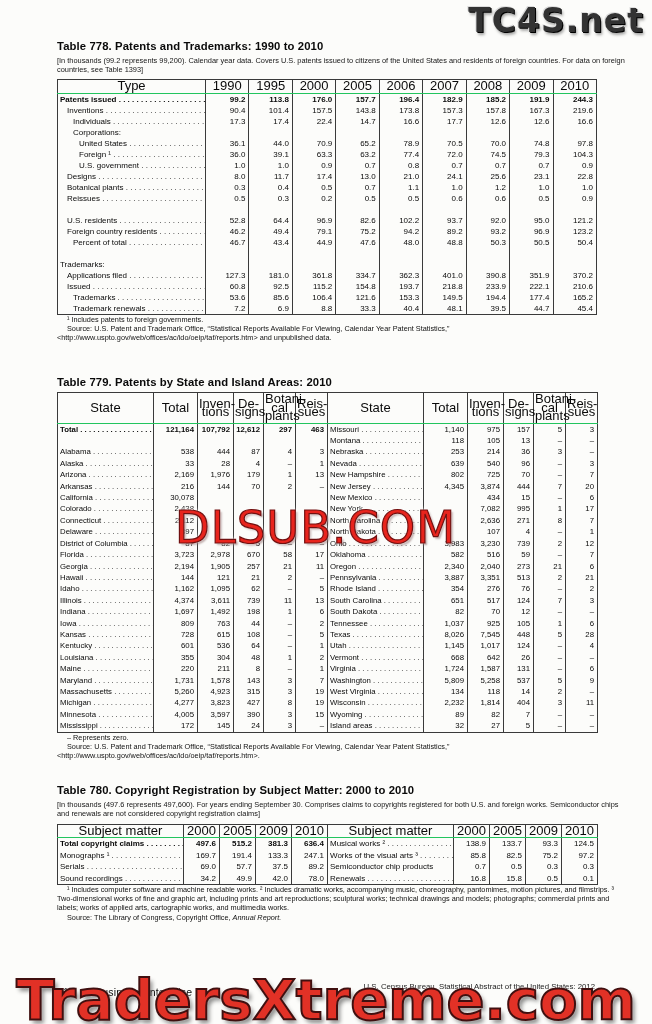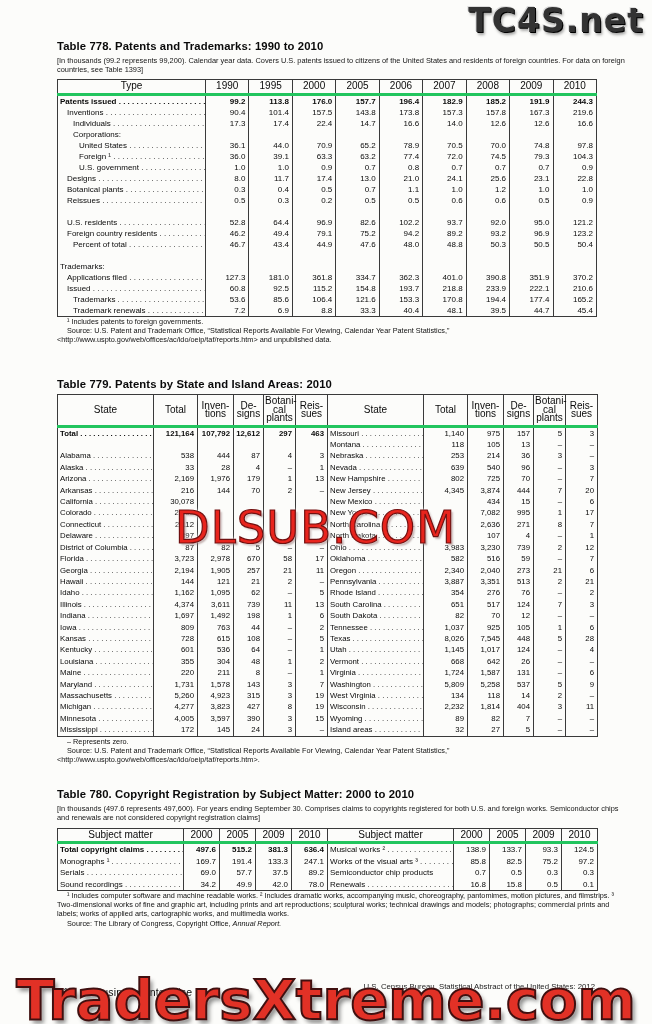--- a/index.html
+++ b/index.html
@@ -9,21 +9,21 @@
     font-family:"Liberation Sans","DejaVu Sans",sans-serif;
   }
   .page{padding:40px 26px 0 57px}
   .tbl-title{font-size:11.3px;font-weight:700;margin:0 0 4px;letter-spacing:.1px}
   .tbl-note{font-size:7.4px;line-height:9.2px;margin:0 0 5px;color:#151515}
   .gap1{display:block;margin-top:34px}
   .gap2{display:block;margin-top:24px}
 
   table{border-collapse:collapse;table-layout:fixed;width:540px;border:1px solid #3a3a3a}
   th,td{border-left:1px solid #3a3a3a}
-  thead th{border-bottom:3px solid #22c55e;font-weight:400;font-size:10px;line-height:8.4px;
+  thead th{border-bottom:1px solid #22c55e;font-weight:400;font-size:13px;line-height:8.4px;
     text-align:center;vertical-align:middle;padding:2px 1px;white-space:pre-line}
   td{padding:0 3px 0 2px;vertical-align:bottom;overflow:hidden}
   #t778 td{font-size:8px;line-height:11px}
   #t779 td{font-size:7.8px;line-height:11.4px}
   #t780 td{font-size:8px;line-height:11.5px}
   td:empty::before{content:"\00a0"}
   td.num{text-align:right}
   td.lbl{white-space:nowrap;text-align:left}
   td.lbl::after{content:" . . . . . . . . . . . . . . . . . . . . . . . . . . . . . . . . . . . . . . . . . . . . ."}
   td.lbl.nd::after{content:none}
@@ -107,21 +107,21 @@
             <td class="num">167.3</td>
             <td class="num">219.6</td>
           </tr>
           <tr>
             <td class="lbl i2">Individuals</td>
             <td class="num">17.3</td>
             <td class="num">17.4</td>
             <td class="num">22.4</td>
             <td class="num">14.7</td>
             <td class="num">16.6</td>
-            <td class="num">14.0</td>
+            <td class="num">17.7</td>
             <td class="num">12.6</td>
             <td class="num">12.6</td>
             <td class="num">16.6</td>
           </tr>
           <tr>
             <td class="lbl i2 nd">Corporations:</td>
             <td class="num"></td>
             <td class="num"></td>
             <td class="num"></td>
             <td class="num"></td>
@@ -299,21 +299,21 @@
             <td class="num">222.1</td>
             <td class="num">210.6</td>
           </tr>
           <tr>
             <td class="lbl i2">Trademarks</td>
             <td class="num">53.6</td>
             <td class="num">85.6</td>
             <td class="num">106.4</td>
             <td class="num">121.6</td>
             <td class="num">153.3</td>
-            <td class="num">170.8</td>
+            <td class="num">149.5</td>
             <td class="num">194.4</td>
             <td class="num">177.4</td>
             <td class="num">165.2</td>
           </tr>
           <tr>
             <td class="lbl i2">Trademark renewals</td>
             <td class="num">7.2</td>
             <td class="num">6.9</td>
             <td class="num">8.8</td>
             <td class="num">33.3</td>

